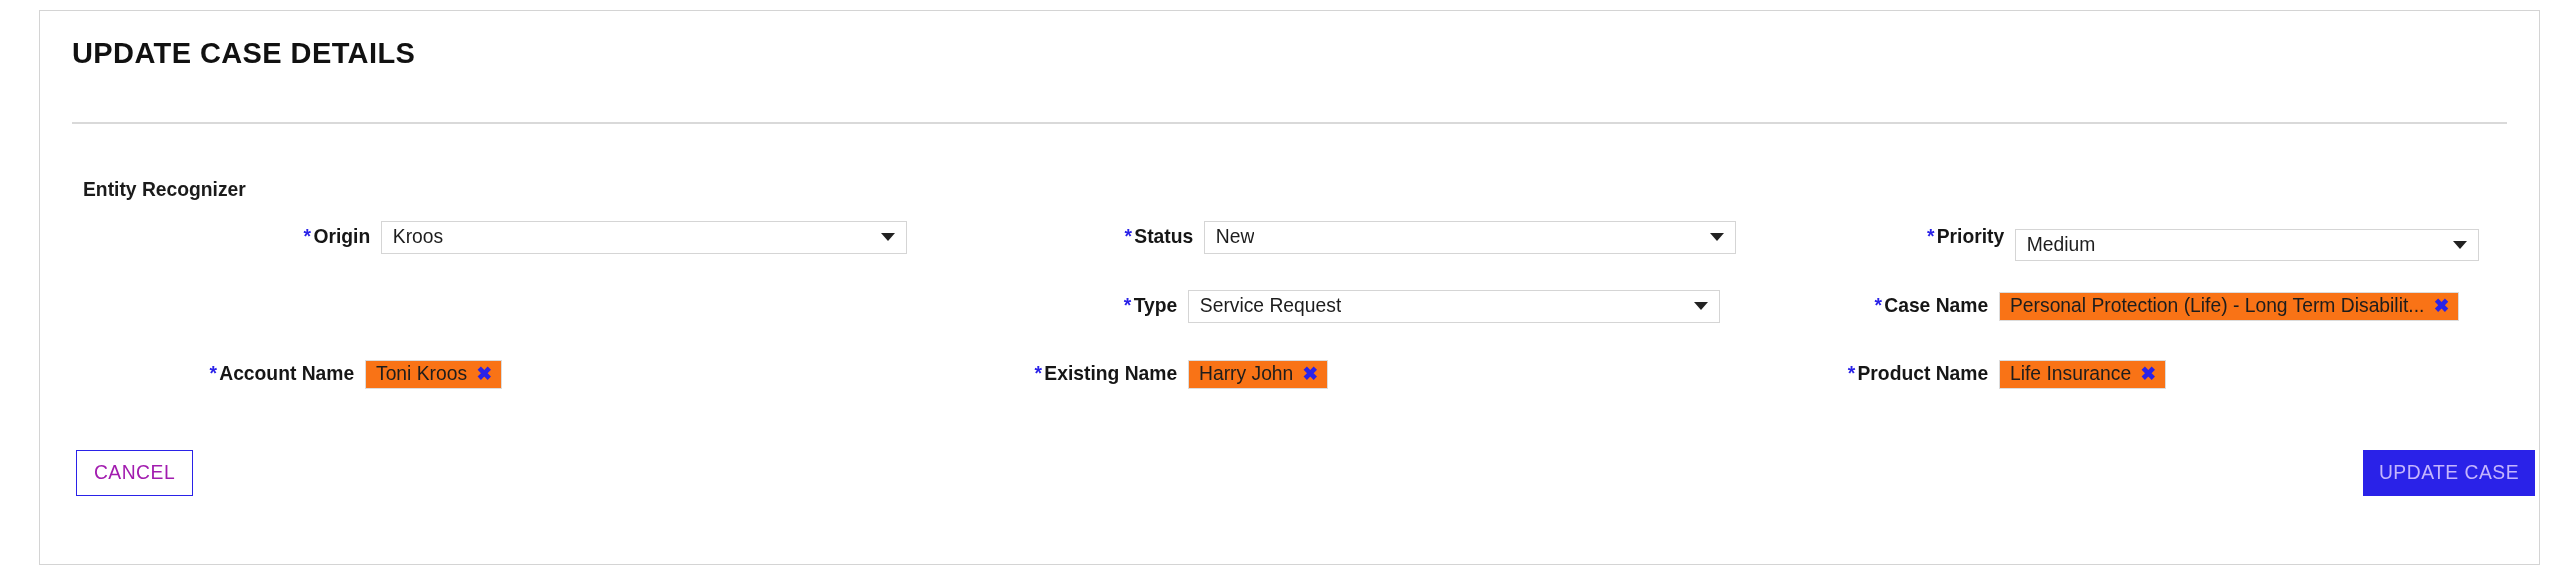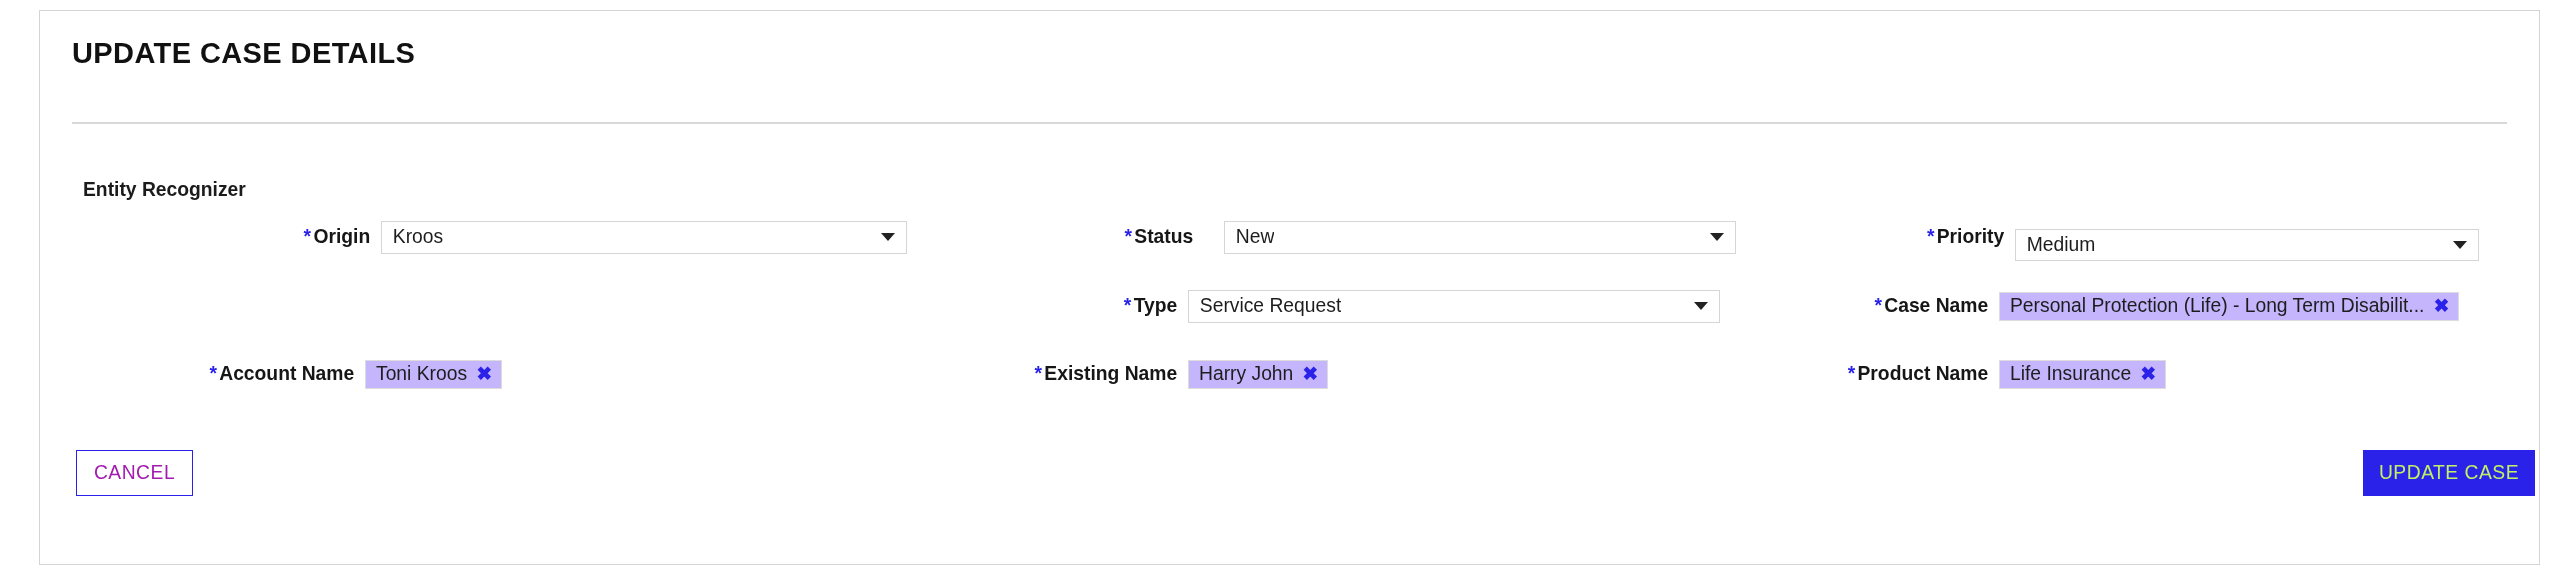--- a/index.html
+++ b/index.html
@@ -110,21 +110,21 @@
     transform: translateY(-50%);
     width: 0;
     height: 0;
     border-left: 7px solid transparent;
     border-right: 7px solid transparent;
     border-top: 8.5px solid #222222;
   }
 
   .chip {
     height: 29px;
-    background: #c4b5fd;
+    background: #f97316;
     border: 0.8px solid #dcdcdc;
     display: inline-flex;
     align-items: center;
     padding: 0 8.5px 0 10px;
     font-size: 19.3px;
     color: #1d1d1d;
     white-space: nowrap;
     max-width: 100%;
     overflow: hidden;
   }
@@ -161,21 +161,21 @@
   }
 
   #update-case-button {
     position: absolute;
     left: 2323px;
     top: 439px;
     width: 172px;
     height: 46px;
     background: #2a22e8;
     border: none;
-    color: #bef264;
+    color: #c4b5fd;
     font-size: 19.3px;
     font-family: "Liberation Sans", sans-serif;
     letter-spacing: 0.5px;
     cursor: pointer;
   }
 </style>
 </head>
 <body>
 
 <div id="card">
@@ -191,21 +191,21 @@
     <div class="field" style="left:325px; width:526px;">
       <span class="field-label"><span class="req-star">*</span><span>Origin</span></span>
       <div class="select-box" style="width:526px;">
         <span class="select-value">Kroos</span>
         <span class="caret-icon"></span>
       </div>
     </div>
 
     <div class="field" style="left:1148px; width:532px;">
       <span class="field-label"><span class="req-star">*</span><span>Status</span></span>
-      <div class="select-box" style="width:636px;margin-left:20px;">
+      <div class="select-box" style="width:636px;">
         <span class="select-value">New</span>
         <span class="caret-icon"></span>
       </div>
     </div>
 
     <div class="field" style="left:1959px; width:464px;">
       <span class="field-label"><span class="req-star">*</span><span>Priority</span></span>
       <div class="select-box" style="width:542px;margin-top:15px;">
         <span class="select-value">Medium</span>
         <span class="caret-icon"></span>

